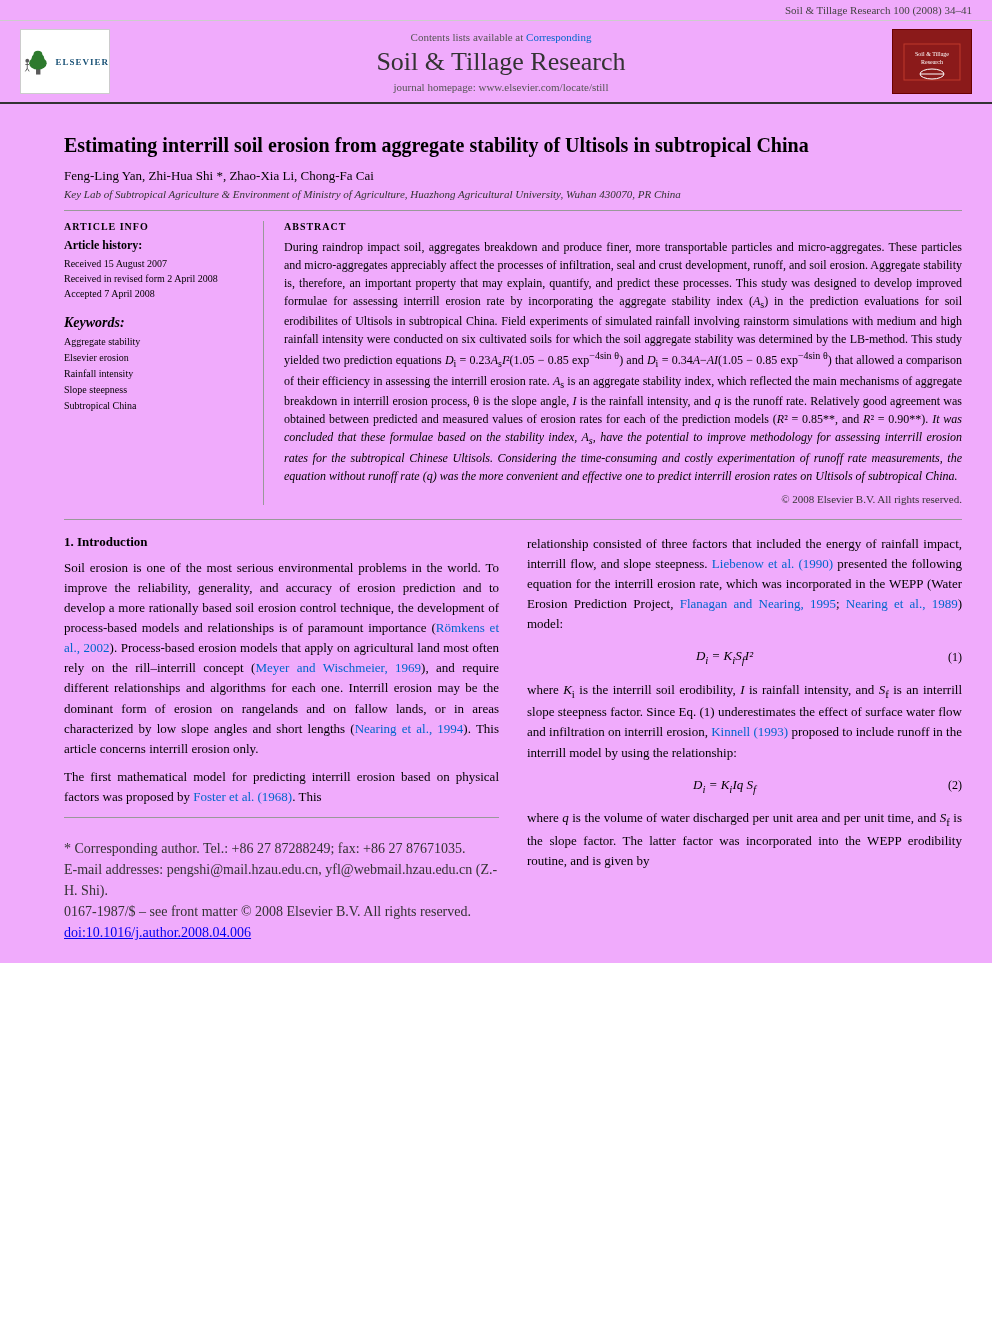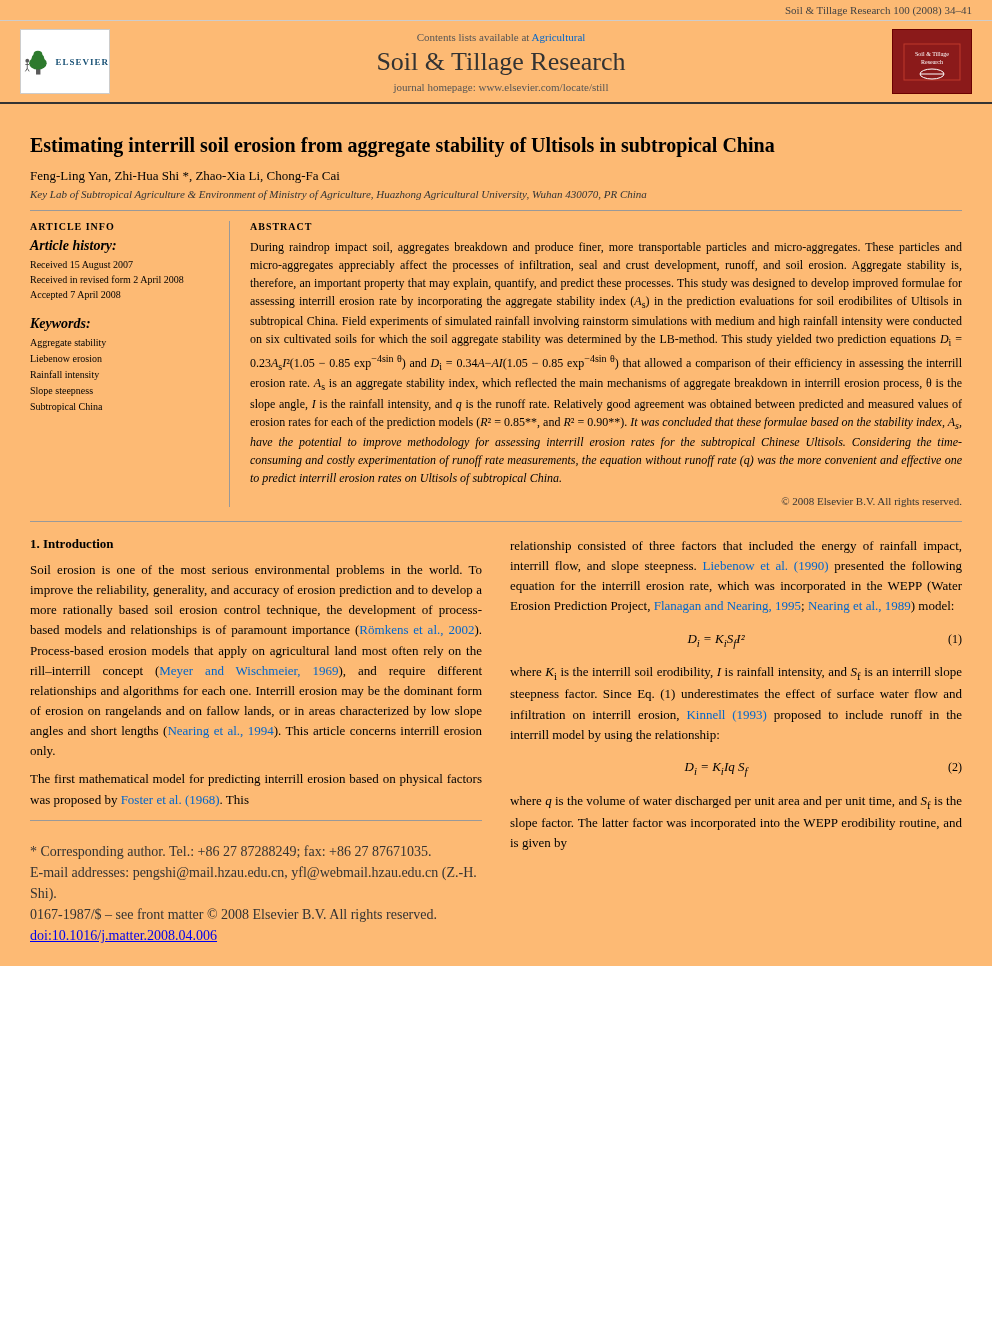--- a/index.html
+++ b/index.html
@@ -8,21 +8,21 @@
       font-family: 'Times New Roman', Times, serif;
       font-size: 13px;
       color: #000;
       width: 992px;
       min-height: 1323px;
     }
 
     .page-wrapper {
       width: 992px;
       padding: 0;
-      background: #fdba74;
+      background: #f0abfc;
     }
 
     
     .top-bar {
       text-align: right;
       padding: 4px 20px;
       font-size: 11px;
       color: #444;
       border-bottom: 1px solid #ccc;
     }
@@ -75,20 +75,21 @@
     .elsevier-text {
       font-size: 9px;
       color: #1a5276;
       font-weight: bold;
       letter-spacing: 1px;
     }
 
     
     .article-content {
       padding: 10px 30px 20px 30px;
+      margin-left: 34px;
     }
 
     
     .article-title {
       font-size: 20px;
       font-weight: bold;
       color: #000;
       margin: 18px 0 10px 0;
       line-height: 1.3;
       font-family: 'Times New Roman', serif;
@@ -135,22 +136,21 @@
       font-weight: bold;
       letter-spacing: 1px;
       text-transform: uppercase;
       color: #000;
       margin-bottom: 6px;
     }
     .article-info-block {
       margin-bottom: 14px;
     }
     .article-info-block .sub-label {
-      font-size: 14px;
-      font-style: italic;
+      font-size: 12px;
       font-weight: bold;
       color: #000;
       margin-bottom: 3px;
     }
     .article-info-block .info-line {
       font-size: 10px;
       color: #000;
       line-height: 1.5;
     }
 
@@ -289,21 +289,21 @@
         <line x1="10" y1="21" x2="10" y2="30" stroke="#5a5a5a" stroke-width="1.5"></line>
         <line x1="7" y1="24" x2="13" y2="24" stroke="#5a5a5a" stroke-width="1.5"></line>
         <line x1="10" y1="30" x2="7" y2="35" stroke="#5a5a5a" stroke-width="1.5"></line>
         <line x1="10" y1="30" x2="13" y2="35" stroke="#5a5a5a" stroke-width="1.5"></line>
       </svg>
       <div class="elsevier-text">ELSEVIER</div>
     </div>
 
     <div class="journal-header-center">
       <div class="sciencedirect-link">
-        <span>Contents lists available at</span> <a href="#">Agricultural</a>
+        <span>Contents lists available at</span> <a href="#">Corresponding</a>
       </div>
       <div class="journal-title">Soil &amp; Tillage Research</div>
       <div class="journal-homepage">journal homepage: www.elsevier.com/locate/still</div>
     </div>
 
     <div class="journal-logo-right-box">
       <svg width="60" height="40" viewBox="0 0 60 40">
         <rect width="60" height="40" fill="#8B1A1A"></rect>
         <rect x="2" y="2" width="56" height="36" fill="none" stroke="#c0392b" stroke-width="1"></rect>
         <text x="30" y="14" text-anchor="middle" fill="#fff" font-size="6" font-family="Times New Roman">Soil &amp; Tillage</text>
@@ -334,21 +334,21 @@
         <div class="article-info-block">
           <div class="sub-label">Article history:</div>
           <div class="info-line">Received 15 August 2007</div>
           <div class="info-line">Received in revised form 2 April 2008</div>
           <div class="info-line">Accepted 7 April 2008</div>
         </div>
 
         <div class="keywords-block">
           <div class="kw-label">Keywords:</div>
           <div class="kw-item">Aggregate stability</div>
-          <div class="kw-item">Liebenow erosion</div>
+          <div class="kw-item">Elsevier erosion</div>
           <div class="kw-item">Rainfall intensity</div>
           <div class="kw-item">Slope steepness</div>
           <div class="kw-item">Subtropical China</div>
         </div>
       </div>
 
       <div class="right-col">
         <div class="section-label">ABSTRACT</div>
         <div class="abstract-text">
           During raindrop impact soil, aggregates breakdown and produce finer, more transportable particles and micro-aggregates. These particles and micro-aggregates appreciably affect the processes of infiltration, seal and crust development, runoff, and soil erosion. Aggregate stability is, therefore, an important property that may explain, quantify, and predict these processes. This study was designed to develop improved formulae for assessing interrill erosion rate by incorporating the aggregate stability index (<em>A</em><sub>s</sub>) in the <span>prediction</span> evaluations for soil erodibilites of Ultisols in subtropical China. Field experiments of simulated rainfall involving rainstorm simulations with medium and high rainfall intensity were conducted on six cultivated soils for which the soil aggregate stability was determined by the LB-method. This study yielded two prediction equations <em>D</em><sub>i</sub> = 0.23<em>A</em><sub>s</sub><em>I</em>²(1.05 − 0.85 exp<sup>−4sin θ</sup>) and <em>D</em><sub>i</sub> = 0.34<em>A</em>−<em>AI</em>(1.05 − 0.85 exp<sup>−4sin θ</sup>) that allowed a comparison of their efficiency in assessing the interrill erosion rate. <em>A</em><sub>s</sub> is an aggregate stability index, which reflected the main mechanisms of aggregate breakdown in interrill erosion process, θ is the slope angle, <em>I</em> is the rainfall intensity, and <em>q</em> is the runoff rate. Relatively good agreement was obtained between predicted and measured values of erosion rates for each of the prediction models (<em>R</em>² = 0.85**, and <em>R</em>² = 0.90**). <em>It was concluded that these formulae based on the stability index, A<sub>s</sub>, have the potential to improve methodology for assessing interrill erosion rates for the subtropical Chinese Ultisols. Considering the time-consuming and costly experimentation of runoff rate measurements, the equation without runoff rate (q) was the more convenient and effective one to predict interrill erosion rates on Ultisols of subtropical China.</em>
@@ -371,21 +371,21 @@
         </div>
 
         <div class="body-text">
           The first mathematical model for predicting interrill erosion based on physical factors was proposed by <a href="#" class="ref-link">Foster et al. (1968)</a>. This
         </div>
 
         <div class="footnote-section">
           <div>* Corresponding author. Tel.: +86 27 87288249; fax: +86 27 87671035.</div>
           <div>E-mail addresses: pengshi@mail.hzau.edu.cn, yfl@webmail.hzau.edu.cn (Z.-H. Shi).</div>
           <div>0167-1987/$ – see front matter © 2008 Elsevier B.V. All rights reserved.</div>
-          <div><a href="#">doi:10.1016/j.matter.2008.04.006</a></div>
+          <div><a href="#">doi:10.1016/j.author.2008.04.006</a></div>
         </div>
       </div>
 
       <div class="body-right">
 
         <div class="body-text">
           relationship consisted of three factors that included the energy of rainfall impact, interrill flow, and slope steepness. <a href="#" class="ref-link">Liebenow et al. (1990)</a> presented the following equation for the interrill erosion rate, which was incorporated in the WEPP (Water Erosion Prediction Project, <a href="#" class="ref-link">Flanagan and Nearing, 1995</a>; <a href="#" class="ref-link">Nearing et al., 1989</a>) model:
         </div>
 
         <div class="equation-block">

